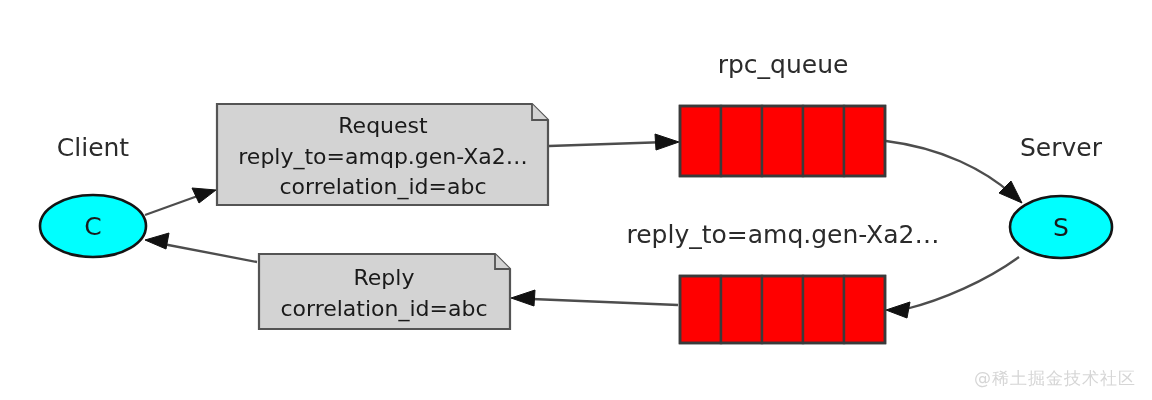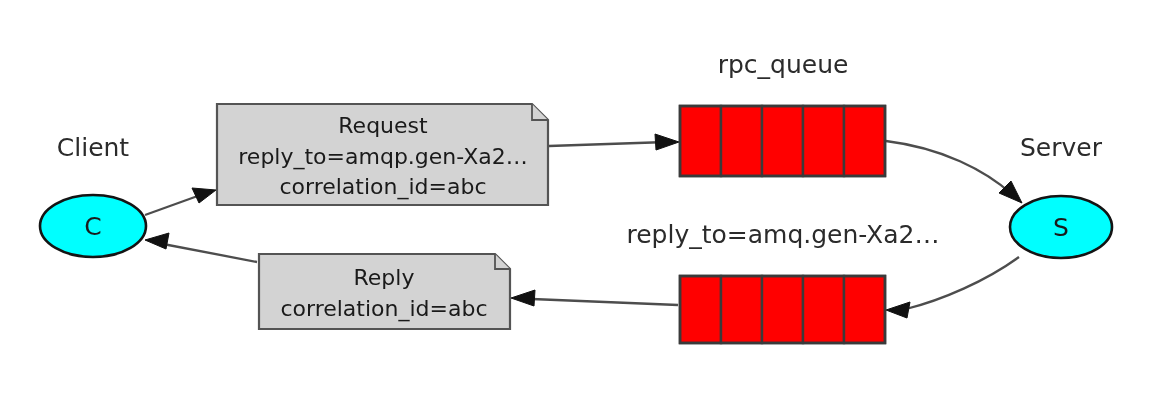--- a/index.html
+++ b/index.html
@@ -178,14 +178,15 @@
         <rect class="queue-cell" x="721" y="276" width="41" height="67"></rect>
         <rect class="queue-cell" x="762" y="276" width="41" height="67"></rect>
         <rect class="queue-cell" x="803" y="276" width="41" height="67"></rect>
         <rect class="queue-cell" x="844" y="276" width="41" height="67"></rect>
       </g>
       <rect class="queue-outline" x="680" y="276" width="205" height="67"></rect>
     </g>
 
   </svg>
 
+  <div class="watermark">@稀土掘金技术社区</div>
 
 </div>
 
 </body></html>

